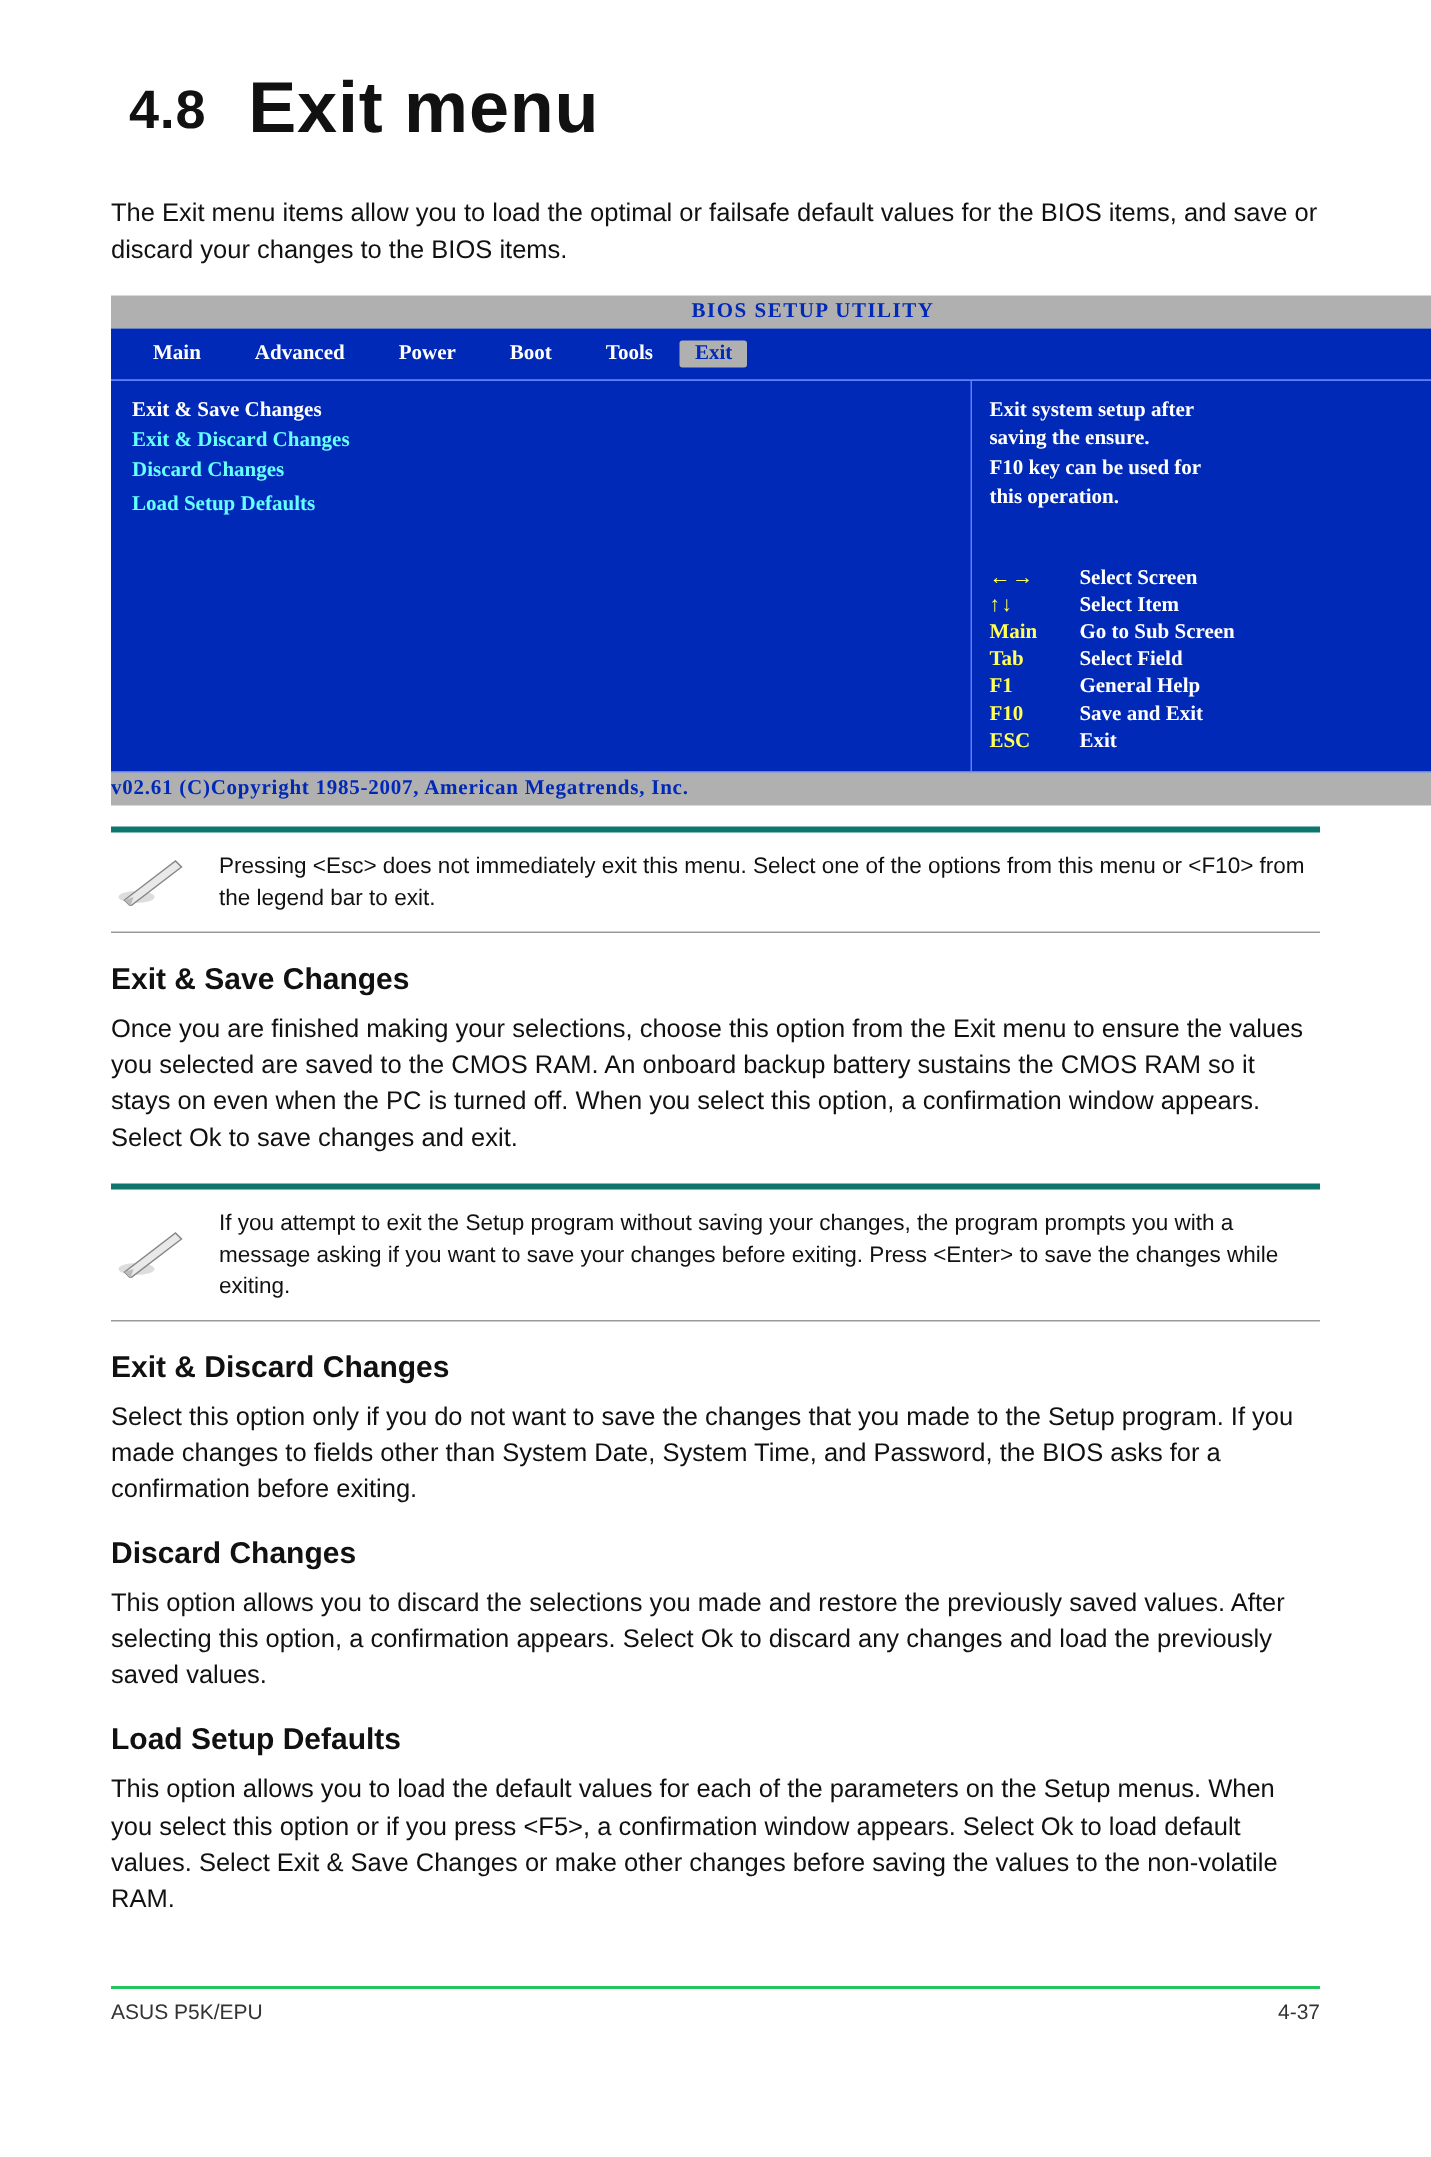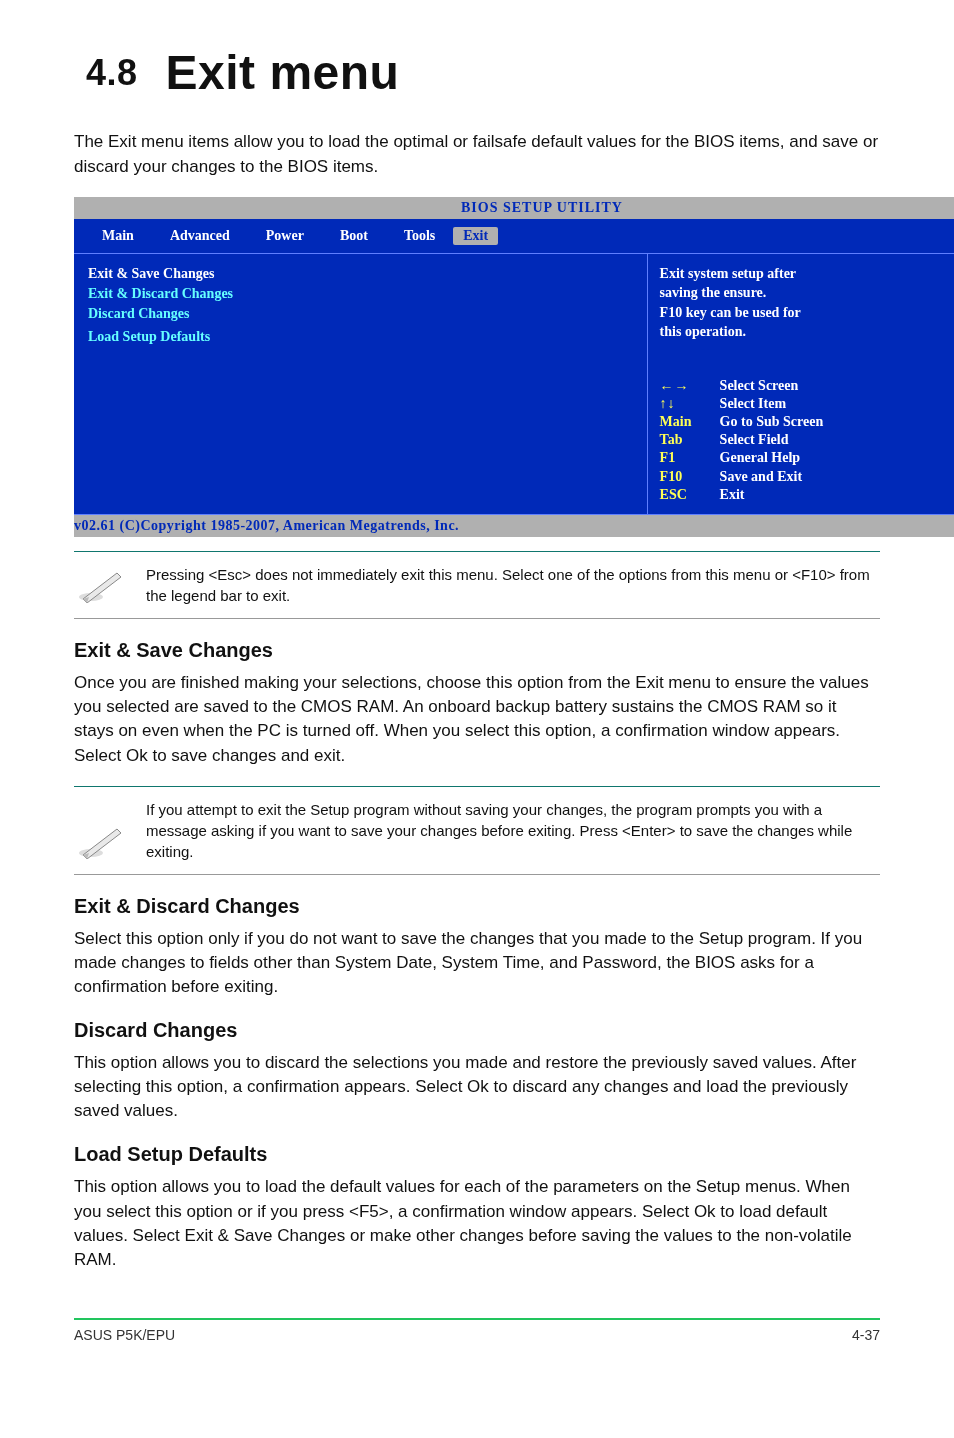--- a/index.html
+++ b/index.html
@@ -128,25 +128,25 @@
     color: var(--bios-blue);
     text-align: left;
     padding: 2px 0;
     letter-spacing: 0.5px;
   }
 
   
   .note {
     display: flex;
     gap: 18px;
-    border-top: 1px solid #0f766e;
+    border-top: 4px solid #0f766e;
     border-bottom: 1px solid #999;
     padding: 10px 0 12px 0;
     margin: 6px 0 18px 0;
-    align-items: flex-end;
+    align-items: center;
   }
   .note .icon {
     width: 54px;
     min-width: 54px;
     height: 40px;
     display: flex;
     align-items: center;
     justify-content: center;
   }
   .note .txt {

